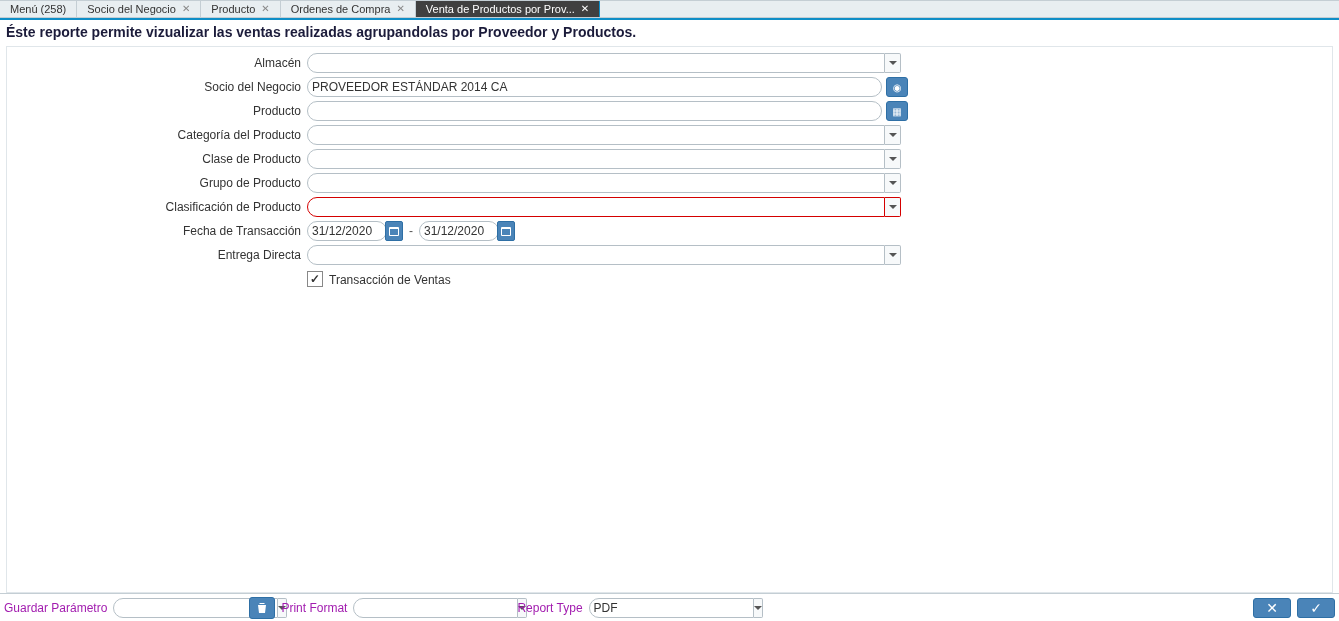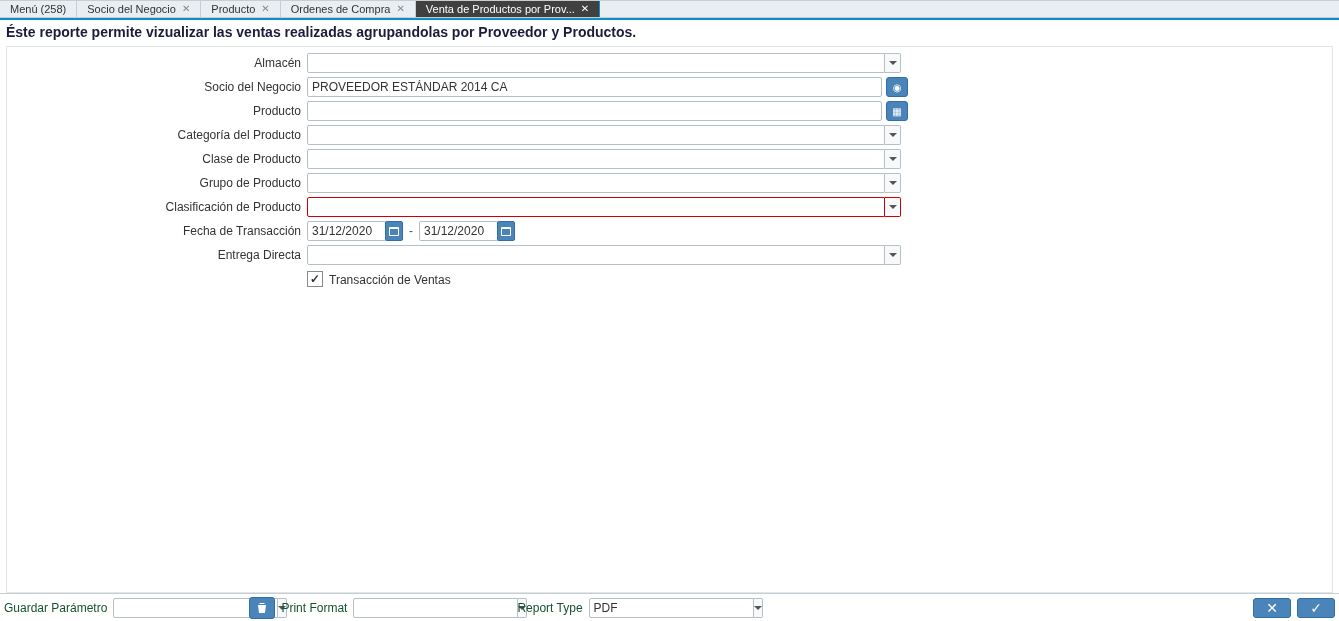--- a/index.html
+++ b/index.html
@@ -73,21 +73,21 @@
   .field-cell {
     display: flex;
     align-items: stretch;
   }
   .combo {
     display: flex;
     width: 594px;
   }
   .combo input, .text-input, .date-input {
     border: 1px solid #b5bfc6;
-    border-radius: 2px;
+    border-radius: 10px;
     height: 20px;
     padding: 2px 4px;
     font-size: 12px;
     background: #fff;
     color: #333;
   }
   .combo input { flex: 1; border-top-right-radius: 0; border-bottom-right-radius: 0; }
   .combo-btn {
     width: 16px;
     border: 1px solid #b5bfc6;
@@ -160,21 +160,21 @@
     left: 0;
     right: 0;
     height: 28px;
     border-top: 1px solid #c4ced4;
     background: #fff;
     display: flex;
     align-items: center;
     padding: 0 4px;
     gap: 6px;
   }
-  .footer-label { font-size: 12px; color: #14532d; }
+  .footer-label { font-size: 12px; color: #a21caf; }
   .footer .combo.small { width: 130px; }
   .footer .combo.med { width: 158px; }
   .footer .combo.type { width: 128px; }
   .trash-btn {
     width: 26px; height: 22px;
     border: 1px solid #2e6fa5;
     border-radius: 3px;
     background: #4a84b8;
     display: flex;
     align-items: center;

